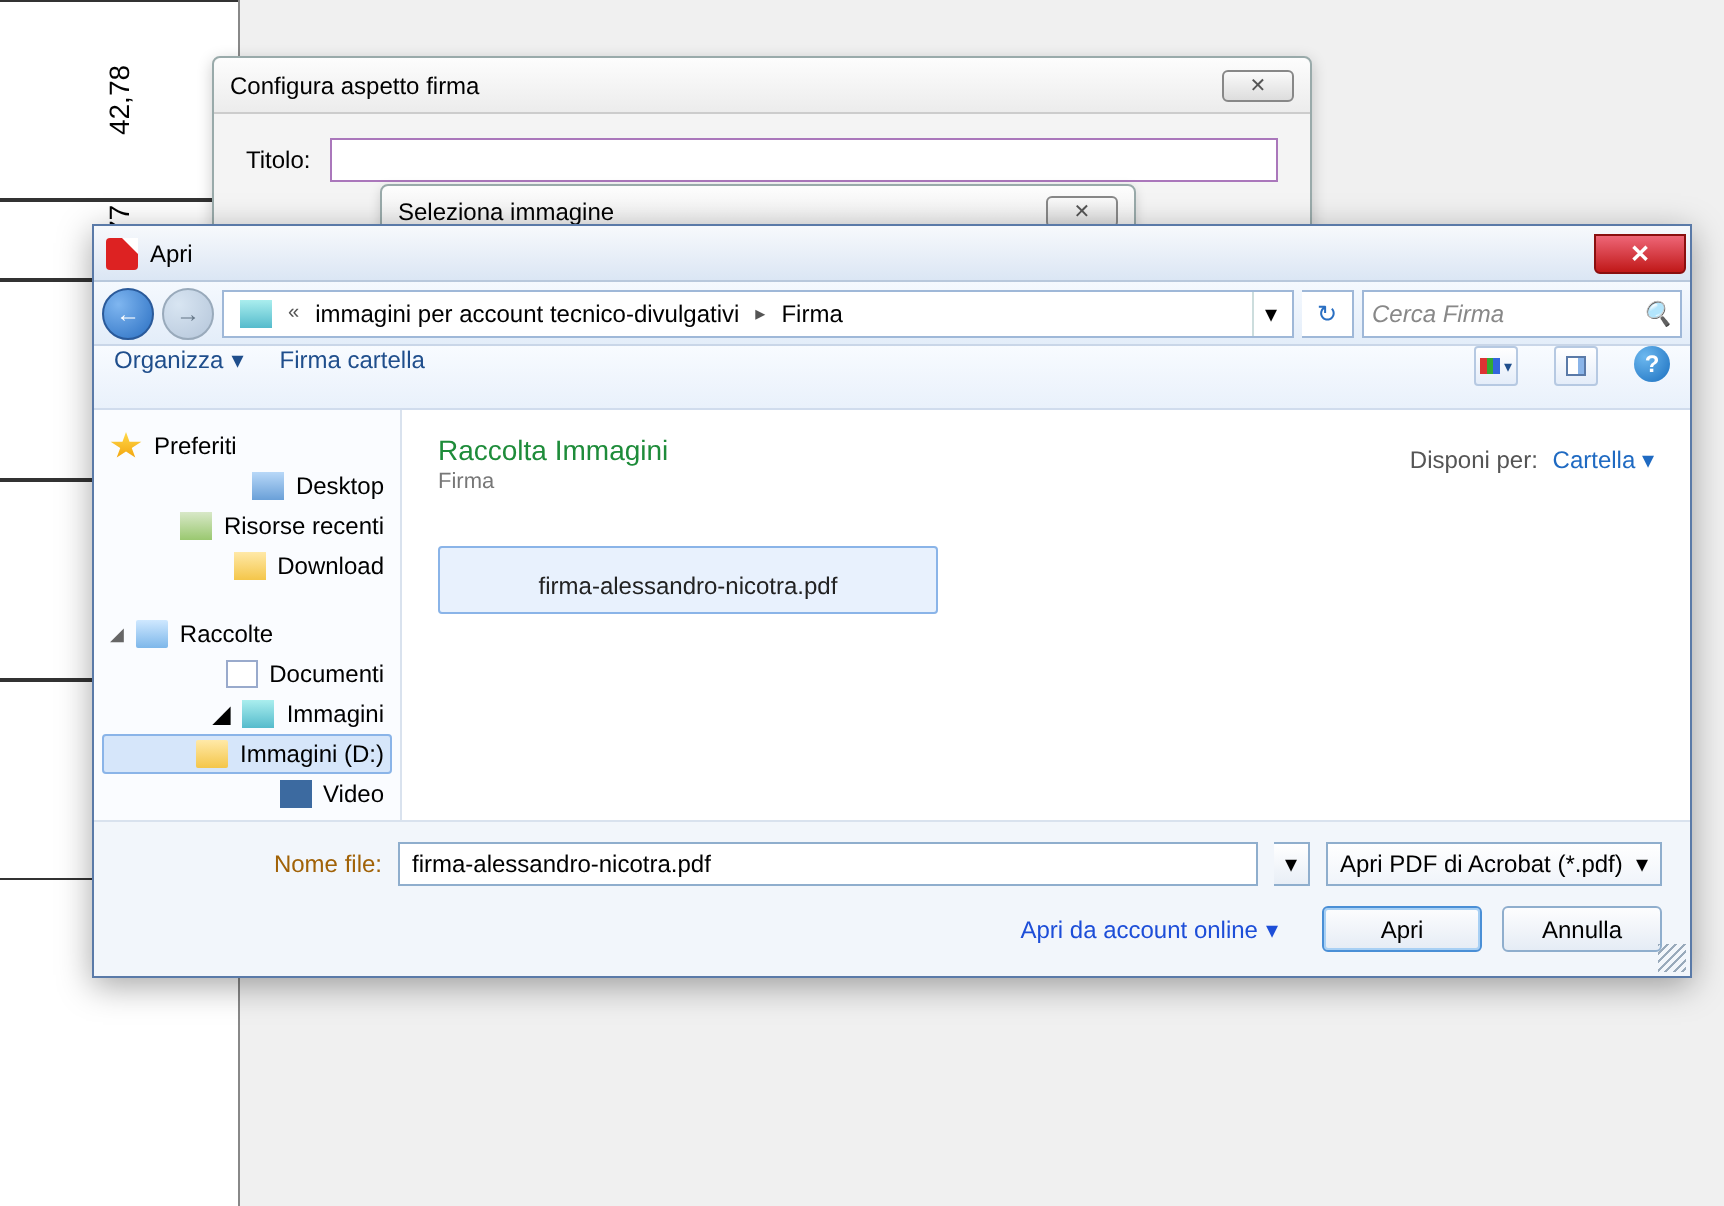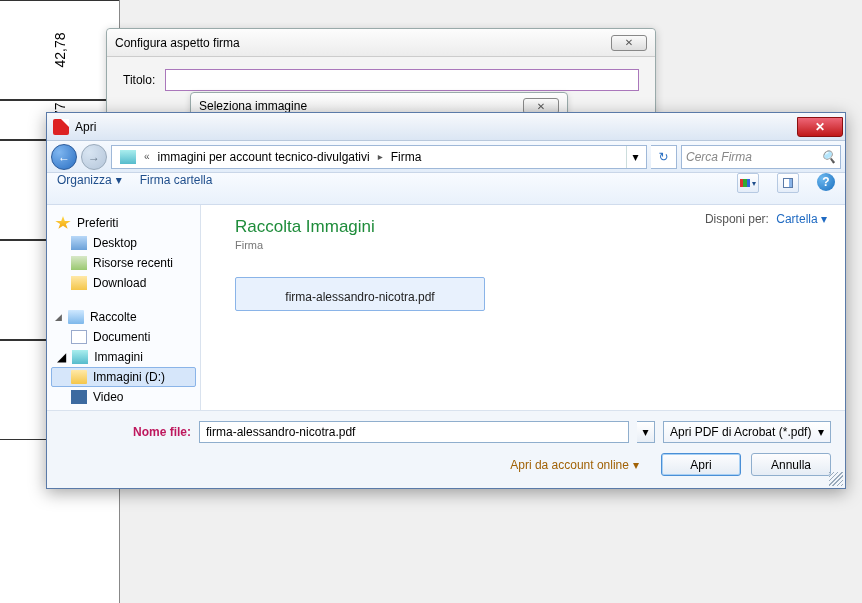--- a/index.html
+++ b/index.html
@@ -37,57 +37,57 @@
 .bc-dd { width:18px; display:flex; align-items:center; justify-content:center; border-left:1px solid #cdd; height:100%; }
 .refresh { width:26px; height:24px; border:1px solid #9fb8d8; border-left:none; background:#fff; display:flex; align-items:center; justify-content:center; color:#2a6fc2; }
 .search { width:160px; height:24px; border:1px solid #9fb8d8; background:#fff; display:flex; align-items:center; padding:0 4px; color:#888; font-style:italic; justify-content:space-between; }
 
 .toolbar { height:32px; background:linear-gradient(#f8fbff,#e9f1fb); border-bottom:1px solid #d0dced; display:flex; align-items:flex-start; padding:0 10px; gap:18px; color:#1f4e8c; }
 .toolbar .spacer { flex:1; }
 .toolbar .tbtn { display:flex; align-items:center; gap:4px; }
 .tb-icon { width:22px; height:20px; border:1px solid #b6c9e2; background:linear-gradient(#fff,#e4edf9); border-radius:2px; display:flex; align-items:center; justify-content:center; }
 .help-icon { width:18px; height:18px; border-radius:50%; background:radial-gradient(circle at 30% 30%, #6cb8ef, #1a6fbf); color:#fff; display:flex; align-items:center; justify-content:center; font-weight:bold; }
 
-.body-area { display:flex; height:calc(100% - 28px - 32px - 32px - 78px);gap:16px; }
+.body-area { display:flex; height:calc(100% - 28px - 32px - 32px - 78px); }
 .sidebar { width:154px; border-right:1px solid #d9e2ee; padding:8px 4px; overflow:hidden; background:#fafcff; }
 .sb-group { margin-bottom:14px; }
 .sb-head { display:flex; align-items:center; gap:6px; padding:3px 4px; }
 .sb-head .tri { font-size:9px; color:#666; }
-.sb-item { display:flex; align-items:center; gap:6px; padding:3px 4px 3px 20px; }
+.sb-item { display:flex; align-items:center; gap:6px; padding:3px 4px 3px 20px;justify-content:flex-end; }
 .sb-item.sel { background:#d6e6fa; border:1px solid #8ab4e8; border-radius:2px; padding:2px 3px 2px 19px; }
 .ico { width:16px; height:14px; display:inline-block; }
 .ico.star { background:linear-gradient(#ffd94a,#f2a20a); clip-path: polygon(50% 0,61% 35%,98% 35%,68% 57%,79% 91%,50% 70%,21% 91%,32% 57%,2% 35%,39% 35%); }
 .ico.folder { background:linear-gradient(#ffe9a8,#f4c64a); border-radius:1px; }
 .ico.lib { background:linear-gradient(#cfe8ff,#7db7ea); border-radius:1px; }
 .ico.doc { background:#fff; border:1px solid #9ac; }
 .ico.img { background:linear-gradient(#aee,#5bc); }
 .ico.music { background:#5a9edb; border-radius:50%; }
 .ico.video { background:#3c6aa0; }
 .ico.desktop { background:linear-gradient(#b8d8f8,#6aa0d8); }
 .ico.download { background:linear-gradient(#ffe9a8,#f4c64a); }
 .ico.recent { background:linear-gradient(#d8e8c8,#9ac870); }
 .ico.computer { background:linear-gradient(#d0d8e2,#8898ac); }
 
 .content { flex:1; padding:12px 18px; position:relative; background:#fff; }
-.content h2 { color:#1e8c3a; font-size:17px; font-weight:normal; margin-bottom:2px; }
+.content h2 { color:#1e8c3a; font-size:14px; font-weight:normal; margin-bottom:2px; }
 .content .sub { color:#777; font-size:11px; }
-.arrange { position:absolute; right:18px; top:7px; font-size:12px; color:#555;margin-left:21px; }
+.arrange { position:absolute; right:18px; top:18px; font-size:12px; color:#555;margin-left:21px; }
 .arrange a { color:#1f6ac2; text-decoration:none; margin-left:4px; }
 .file-item { margin-top:26px; width:250px; border:1px solid #8ab4e8; background:#e8f1fd; padding:6px; text-align:center; border-radius:2px; }
 .file-item .thumb { background:#fff; border:1px solid #c9d6e8; padding:8px 4px; font-family:"Brush Script MT","Segoe Script",cursive; font-size:20px; color:#1a8a2e; font-style:italic; }
 .file-item .fname { margin-top:6px; font-size:12px; color:#222; }
 
 .footer { height:78px; border-top:1px solid #d9e2ee; background:#f2f6fb; padding:10px 14px; }
 .footer-row { display:flex; align-items:center; gap:8px; margin-bottom:10px; }
-.footer-row label { width:130px; text-align:right; color:#be185d;font-weight:bold; }
+.footer-row label { width:130px; text-align:right; color:#a16207; }
 .fn-input { flex:1; height:22px; border:1px solid #8faecd; background:#fff; padding:0 6px; }
 .fn-dd { width:18px; height:22px; border:1px solid #8faecd; border-left:none; background:linear-gradient(#fff,#e8eef6); display:flex; align-items:center; justify-content:center; }
 .filter { width:168px; height:22px; border:1px solid #8faecd; background:linear-gradient(#fff,#f0f4fa); padding:0 6px; display:flex; align-items:center; justify-content:space-between; }
 .footer-btns { display:flex; justify-content:flex-end; align-items:center; gap:10px; }
-.linkish { color:#a16207; display:flex; align-items:flex-end; gap:4px; margin-right:12px; }
+.linkish { color:#1d4ed8; display:flex; align-items:flex-end; gap:4px; margin-right:12px; }
 .btn { width:80px; height:23px; border:1px solid #8faecd; background:linear-gradient(#fdfdfe,#e5ecf5); border-radius:3px; display:flex; align-items:center; justify-content:center; }
 .btn.primary { border-color:#4a8fd6; box-shadow:0 0 0 1px #a8d0f4 inset; }
 .resize-grip { position:absolute; right:2px; bottom:2px; width:14px; height:14px; background:repeating-linear-gradient(135deg,#9ab,#9ab 1px,transparent 1px,transparent 3px); }
 .pic-colors { width:10px; height:8px; background:linear-gradient(90deg,#d33 33%,#3a3 33% 66%,#36d 66%);}
 </style>
 </head>
 <body>
 
 <div class="bg-sheet">
   <div class="cell">

